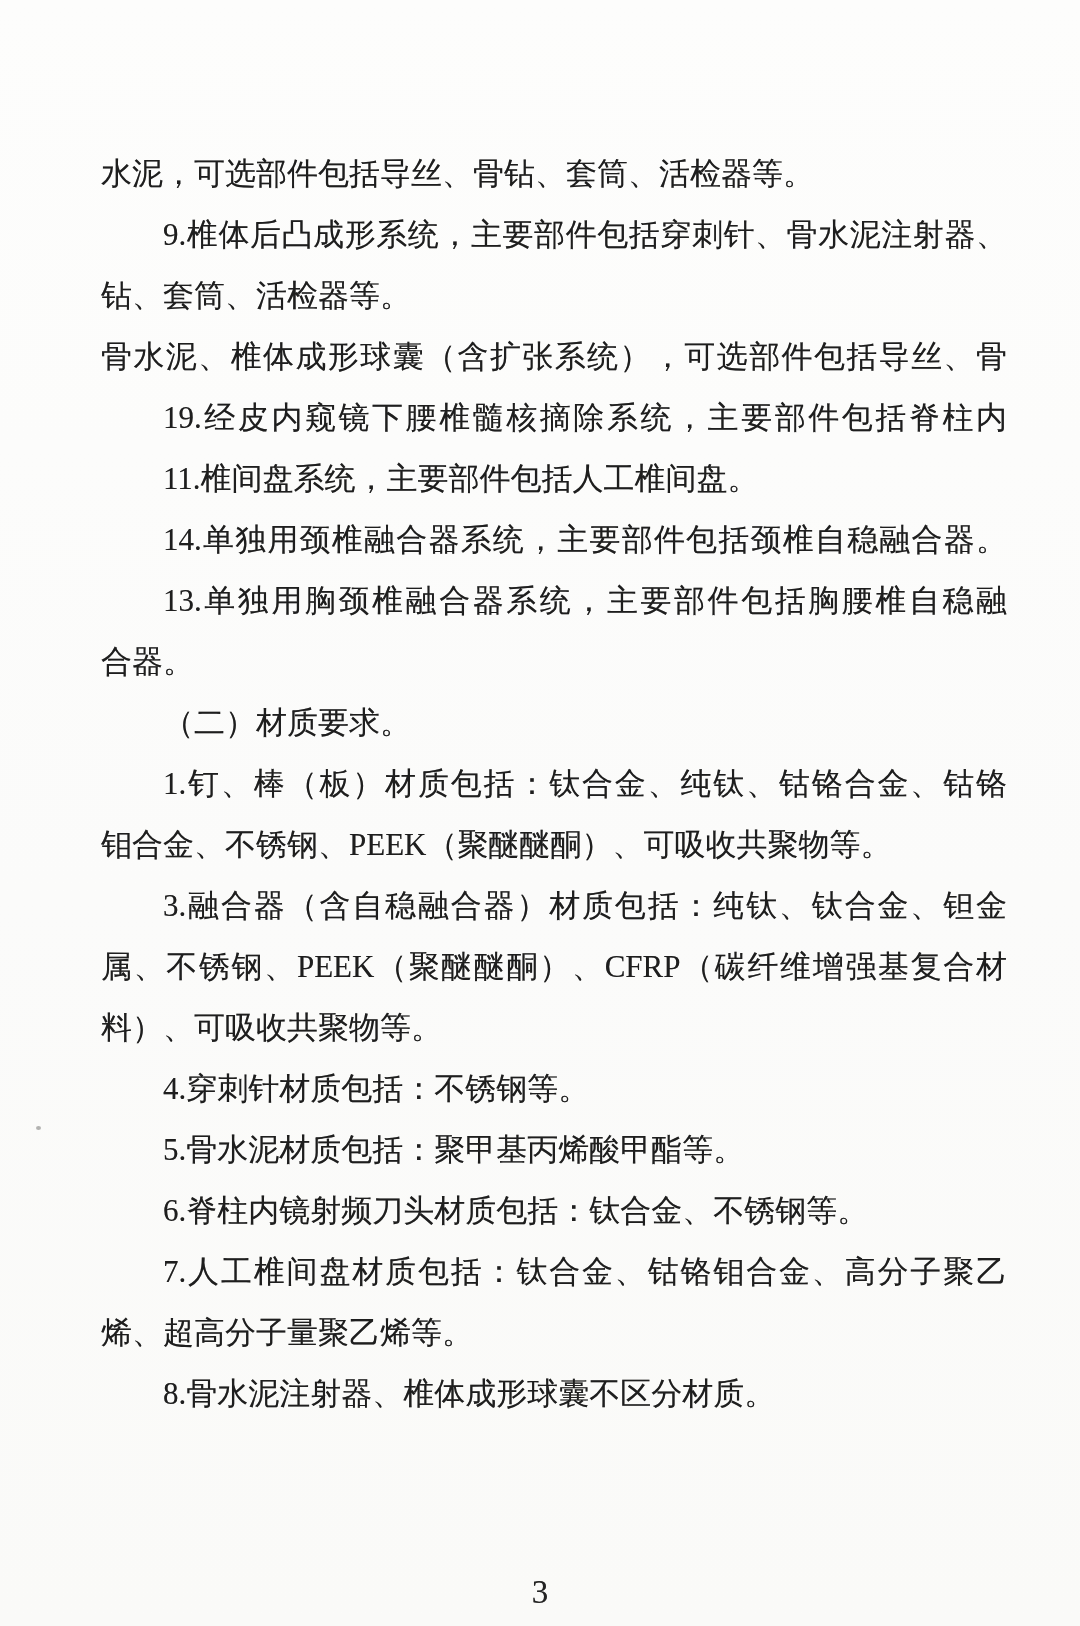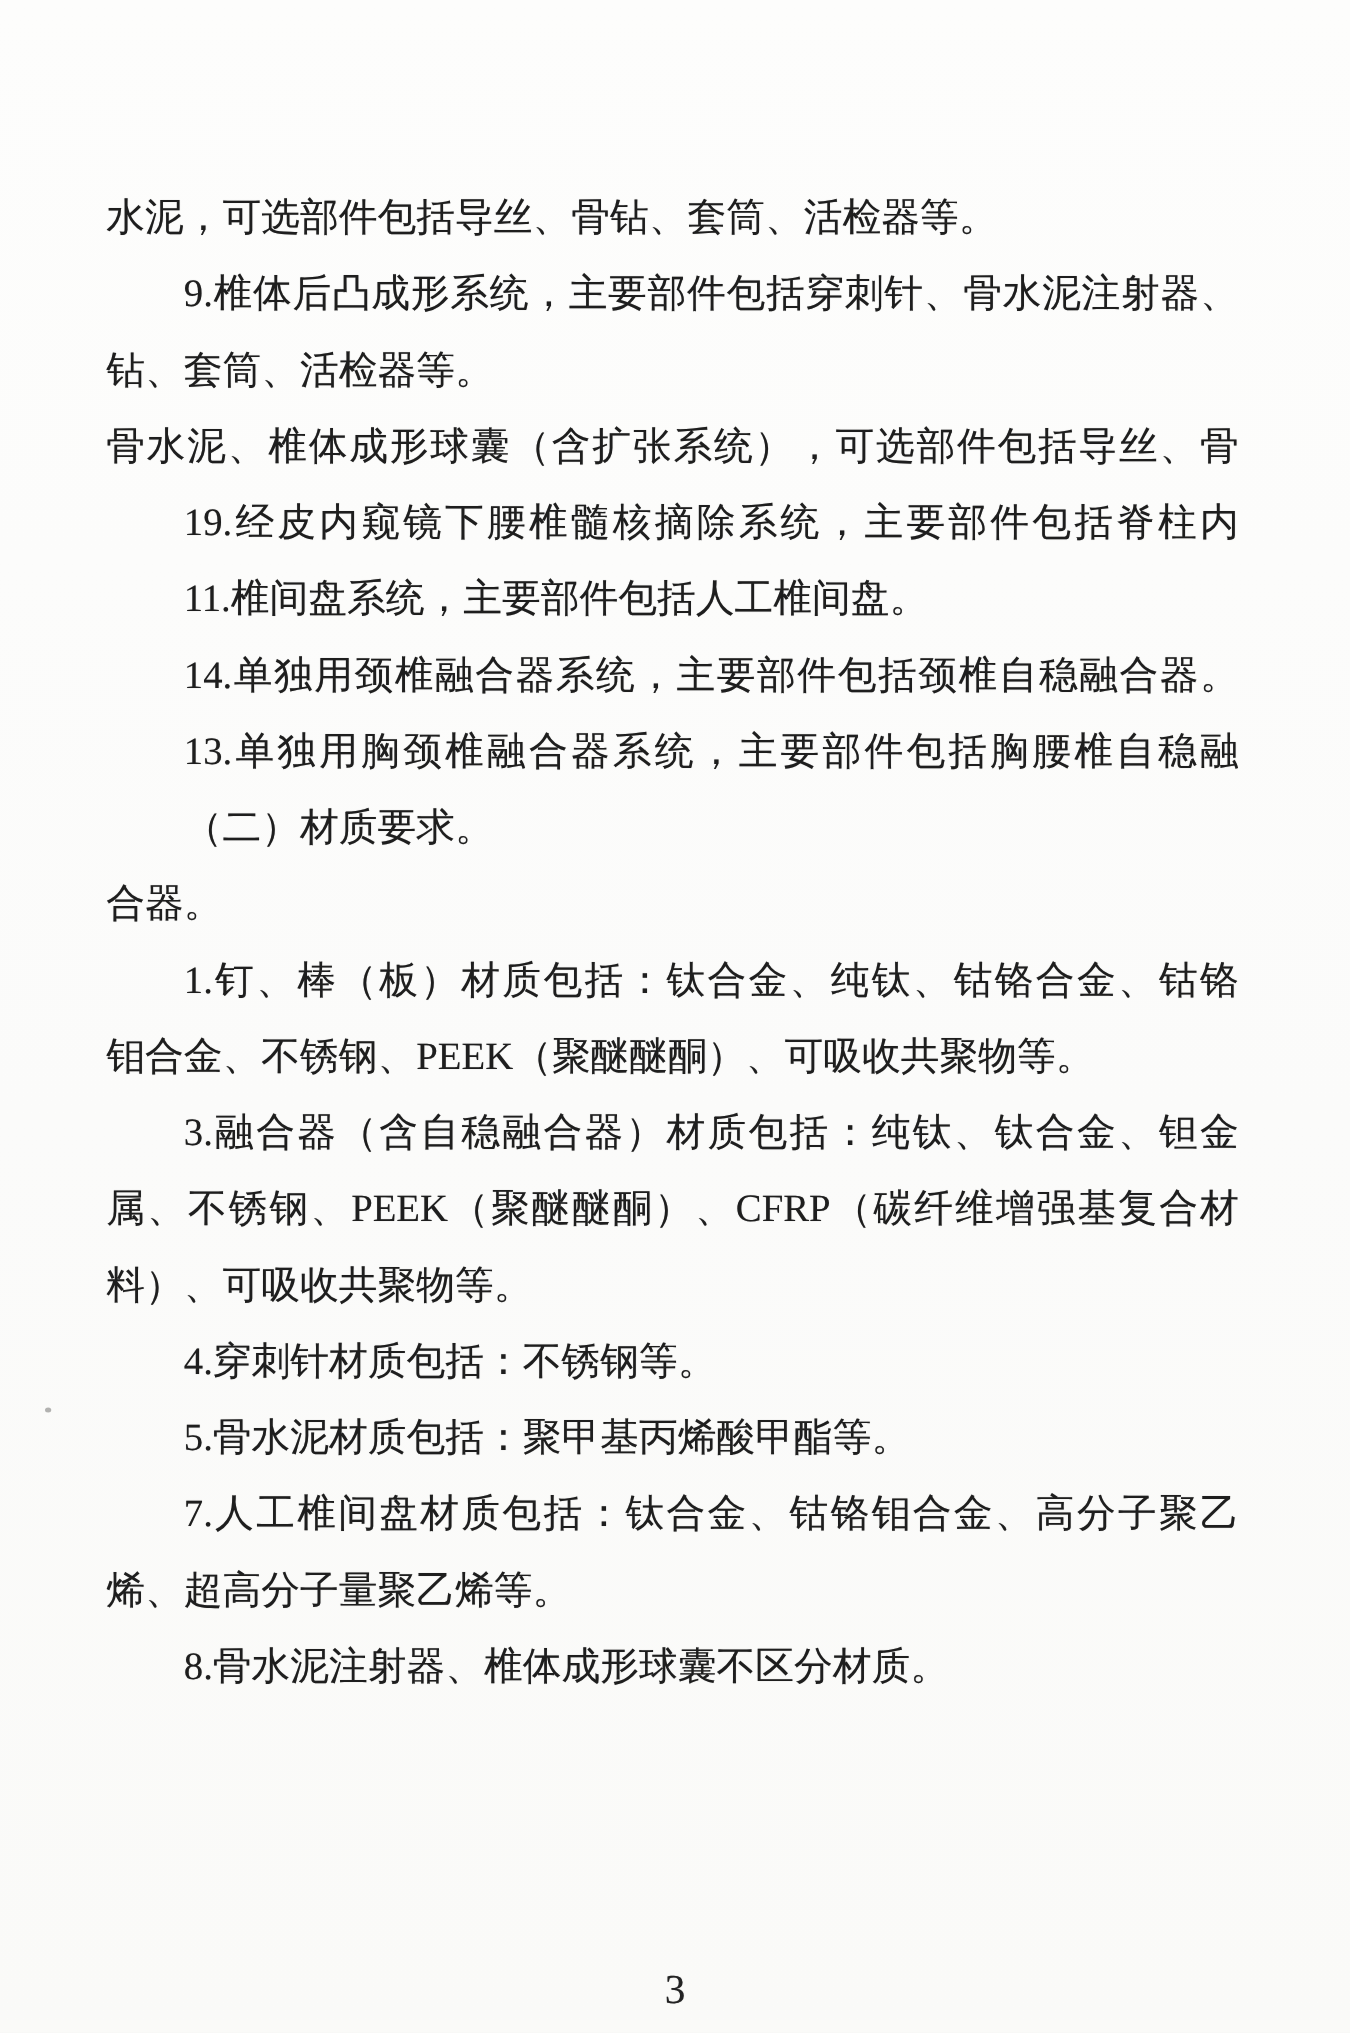--- a/index.html
+++ b/index.html
@@ -15,21 +15,21 @@
   .page {
     position: relative;
     width: 1080px;
     height: 1626px;
     background: linear-gradient(180deg, #fdfdfc 0%, #fbfbfa 55%, #fafaf8 100%);
     font-family: "Liberation Serif", serif;
     color: #1e1e1e;
   }
   .text-block {
     position: absolute;
-    left: 85px;
+    left: 101px;
     top: 143px;
     width: 906px;
     font-size: 31px;
   }
   .line {
     height: 61px;
     line-height: 61px;
     overflow: hidden;
     text-align: left;
     white-space: normal;
@@ -71,28 +71,29 @@
 <div class="page">
   <div class="text-block" id="doc-body">
       <div class="line">水泥，可选部件包括导丝、骨钻、套筒、活检器等。</div>
       <div class="line indent justify">9.椎体后凸成形系统，主要部件包括穿刺针、骨水泥注射器、</div>
       <div class="line">钻、套筒、活检器等。</div>
       <div class="line justify">骨水泥、椎体成形球囊（含扩张系统），可选部件包括导丝、骨</div>
       <div class="line indent justify">19.经皮内窥镜下腰椎髓核摘除系统，主要部件包括脊柱内</div>
       <div class="line indent">11.椎间盘系统，主要部件包括人工椎间盘。</div>
       <div class="line indent justify">14.单独用颈椎融合器系统，主要部件包括颈椎自稳融合器。</div>
       <div class="line indent justify">13.单独用胸颈椎融合器系统，主要部件包括胸腰椎自稳融</div>
+      <div class="line">合器。</div>
       <div class="line indent">（二）材质要求。</div>
-      <div class="line">合器。</div>
       <div class="line indent justify">1.钉、棒（板）材质包括：钛合金、纯钛、钴铬合金、钴铬</div>
       <div class="line">钼合金、不锈钢、PEEK（聚醚醚酮）、可吸收共聚物等。</div>
       <div class="line indent justify">3.融合器（含自稳融合器）材质包括：纯钛、钛合金、钽金</div>
       <div class="line justify">属、不锈钢、PEEK（聚醚醚酮）、CFRP（碳纤维增强基复合材</div>
       <div class="line">料）、可吸收共聚物等。</div>
       <div class="line indent">4.穿刺针材质包括：不锈钢等。</div>
       <div class="line indent">5.骨水泥材质包括：聚甲基丙烯酸甲酯等。</div>
+      <div class="line indent">6.脊柱内镜射频刀头材质包括：钛合金、不锈钢等。</div>
       <div class="line indent justify">7.人工椎间盘材质包括：钛合金、钴铬钼合金、高分子聚乙</div>
       <div class="line">烯、超高分子量聚乙烯等。</div>
       <div class="line indent">8.骨水泥注射器、椎体成形球囊不区分材质。</div>
     </div>
   <div class="speck"></div>
   <div class="page-number">3</div>
 </div>
 
 </body></html>

